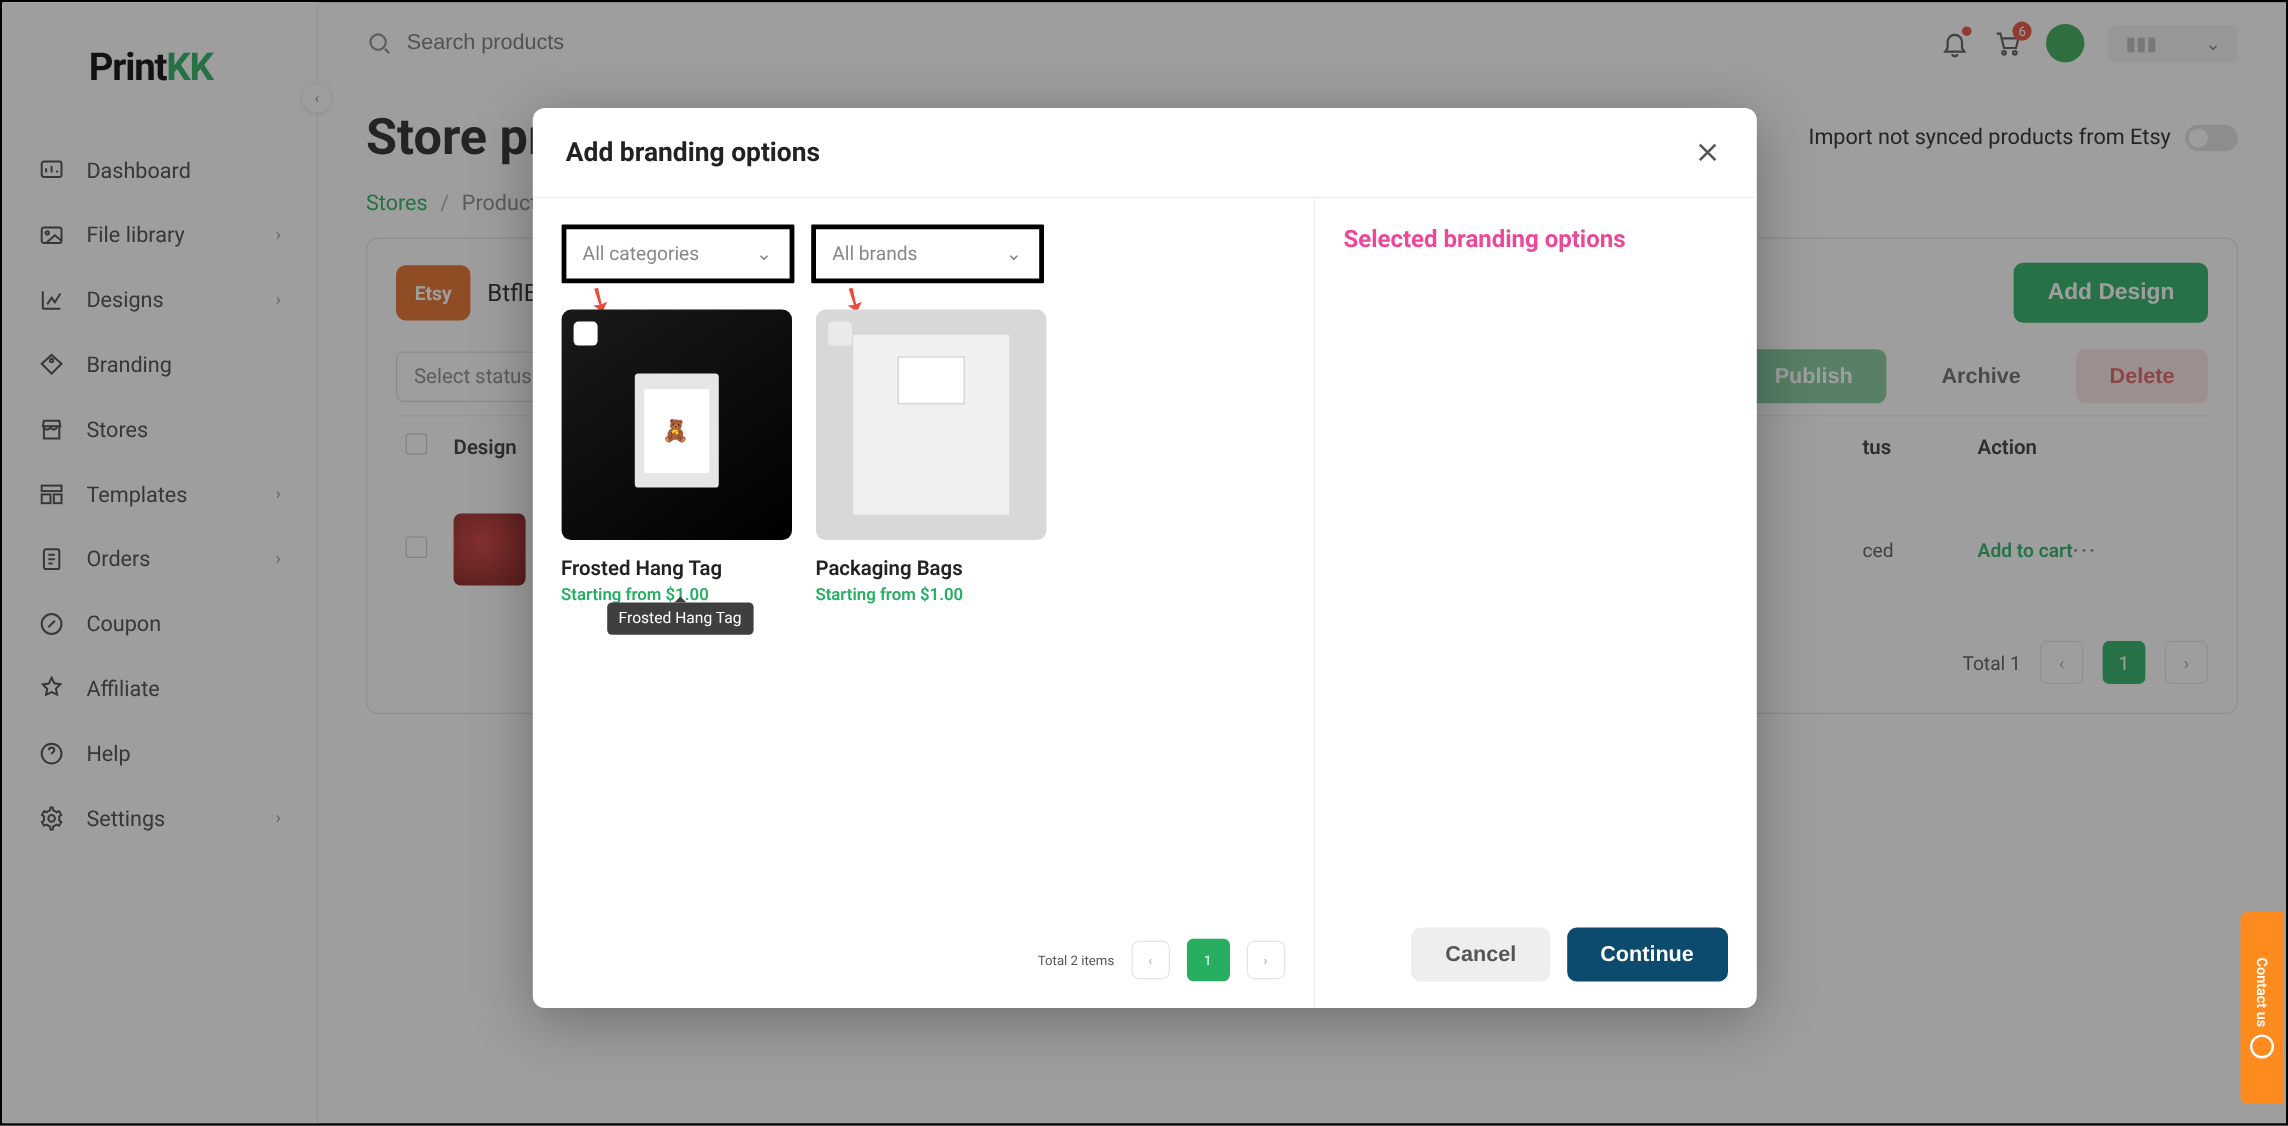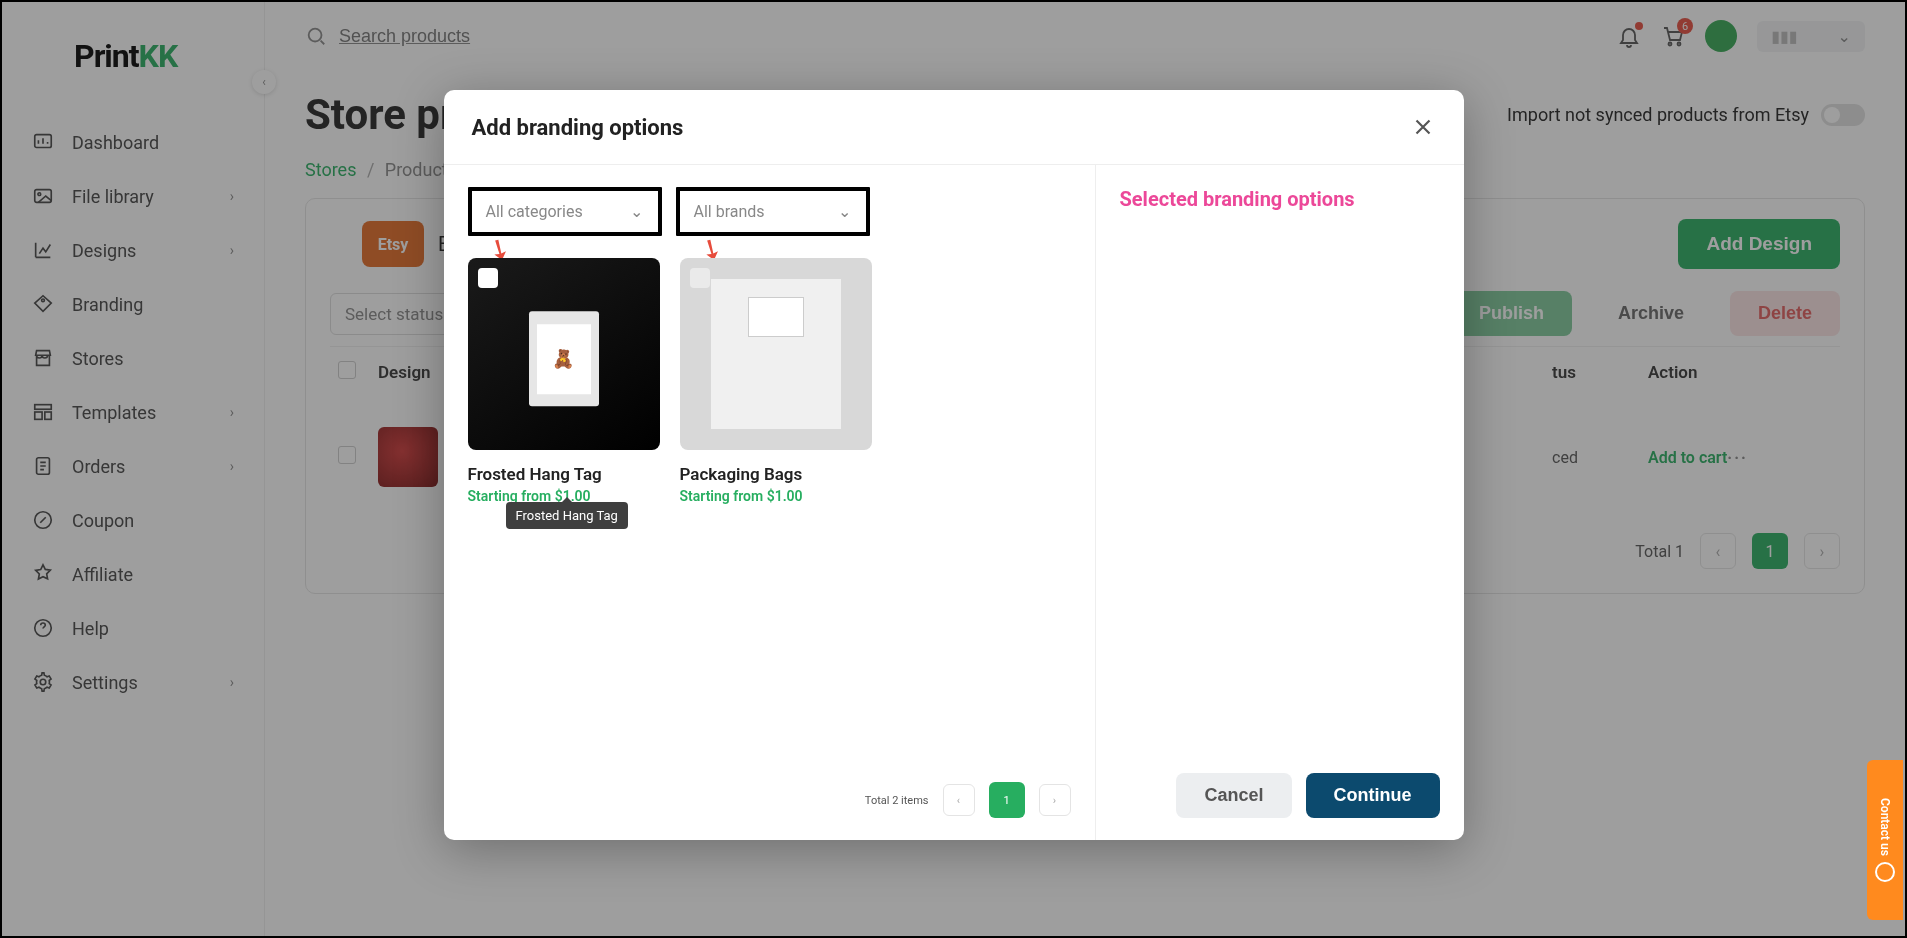--- a/index.html
+++ b/index.html
@@ -64,21 +64,21 @@
   flex-direction: column;
   min-width: 0;
 }
 .topbar {
   height: 68px;
   display: flex;
   align-items: center;
   padding: 0 40px;
   gap: 18px;
 }
-.search-wrap { flex: 1; display: flex; align-items: center; gap: 12px; color: #888; text-decoration: underline; }
+.search-wrap { flex: 1; display: flex; align-items: flex-start; gap: 12px; color: #888; }
 .search-wrap input {
   border: none; outline: none; font-size: 18px; color: #666; width: 400px; background: transparent;
 }
 .top-icons { display: flex; align-items: center; gap: 20px; }
 .bell, .cart { position: relative; width: 24px; height: 24px; color: #555; }
 .badge {
   position: absolute; top: -6px; right: -8px; background: #e74c3c; color: #fff;
   border-radius: 8px; font-size: 11px; min-width: 16px; height: 16px; display: flex;
   align-items: center; justify-content: center; padding: 0 3px;
 }
@@ -102,21 +102,21 @@
 .breadcrumb a { color: #27ae60; text-decoration: none; }
 .breadcrumb .sep { color: #aaa; margin: 0 6px; }
 .breadcrumb .cur { color: #888; }
 .panel {
   margin: 0 40px; border: 1px solid #e4e4e4; border-radius: 10px; padding: 20px 24px 0;
 }
 .panel-top { display: flex; align-items: center; justify-content: space-between; margin-bottom: 22px; }
 .shop-chip { display: flex; align-items: center; gap: 14px; }
 .etsy-box {
   width: 62px; height: 46px; background: #e36b24; border-radius: 8px; color: #fff;
-  display: flex; align-items: center; justify-content: center; font-weight: 700; font-size: 16px; margin-left: 32px;
+  display: flex; align-items: center; justify-content: center; font-weight: 700; font-size: 16px;
 }
 .shop-name { font-size: 20px; color: #222; }
 .add-design-btn {
   background: #27ae60; color: #fff; border: none; border-radius: 8px;
   padding: 14px 28px; font-size: 19px; font-weight: 600; cursor: pointer;
 }
 .filters-row { display: flex; align-items: center; justify-content: space-between; margin-bottom: 10px; }
 .select-status {
   border: 1px solid #ddd; border-radius: 6px; padding: 10px 80px 10px 14px; color: #888;
   font-size: 17px; background: #fff;

